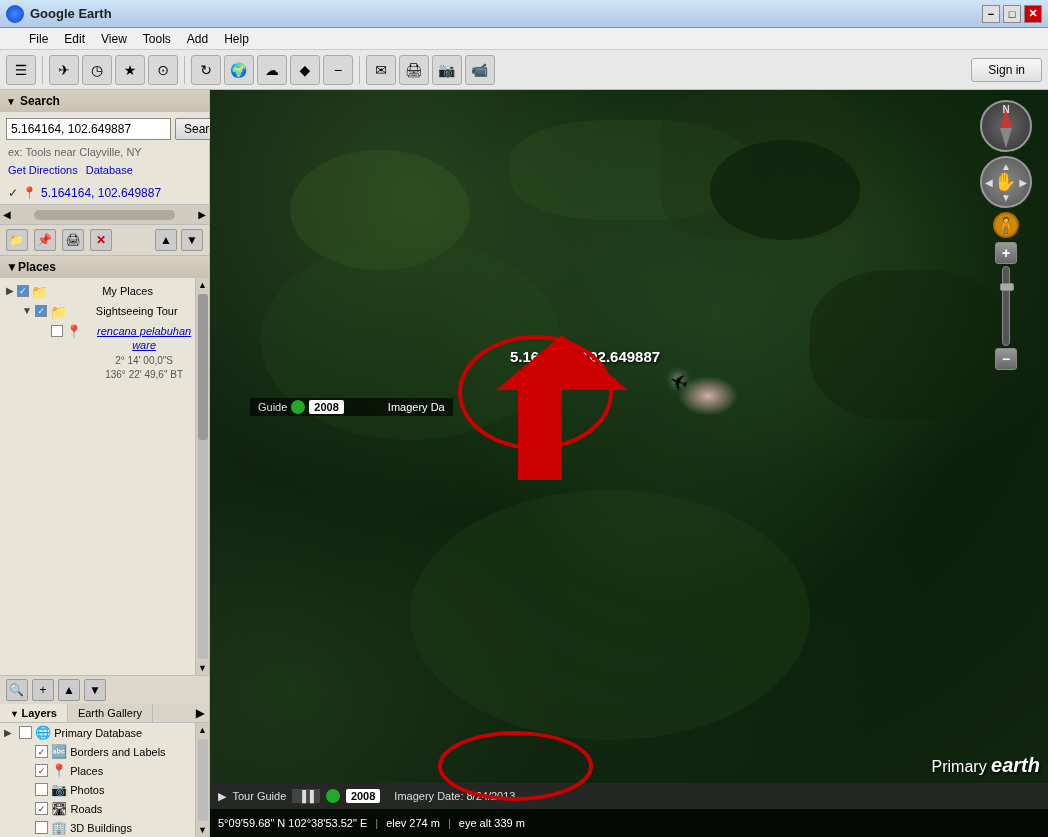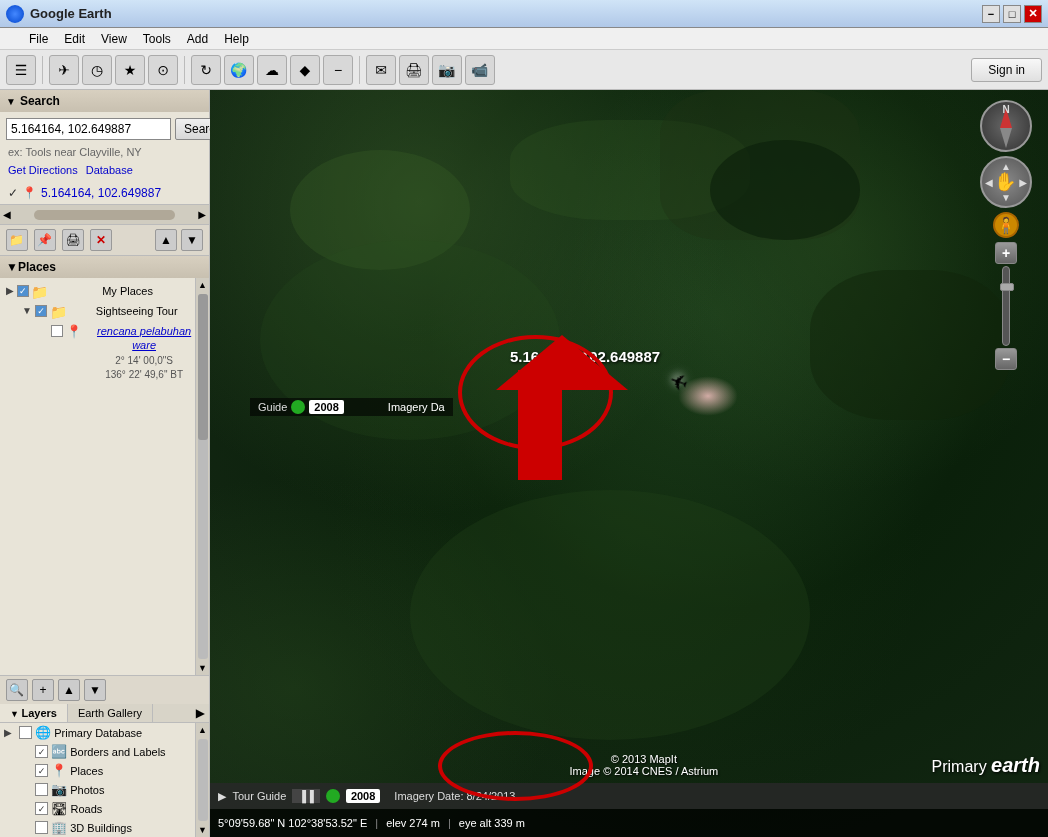--- a/index.html
+++ b/index.html
@@ -756,23 +756,20 @@
 
       <div class="nav-zoom">
         <div class="zoom-btn">+</div>
         <div class="zoom-track">
           <div class="zoom-thumb"></div>
         </div>
         <div class="zoom-btn">−</div>
       </div>
     </div>
 
-    <div id="map-copyright">
-      <span>© 2013 MapIt<br>Image © 2014 CNES / Astrium</span>
-    </div>
 
     <div id="ge-logo">
       <span class="ge-google">Primary </span><span class="ge-earth">earth</span>
     </div>
 
     <div id="tour-guide-bar">
       <span style="cursor:pointer;">▶</span>
       <span>Tour Guide</span>
       <span style="background:#444;padding:1px 6px;cursor:pointer;">▐▐</span>
       <span style="width:14px;height:14px;background:#22aa22;border-radius:50%;display:inline-block;"></span>

